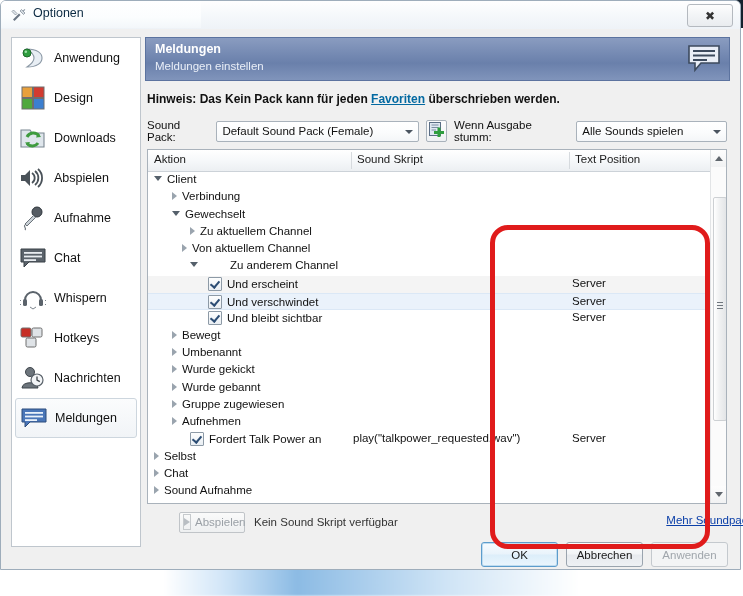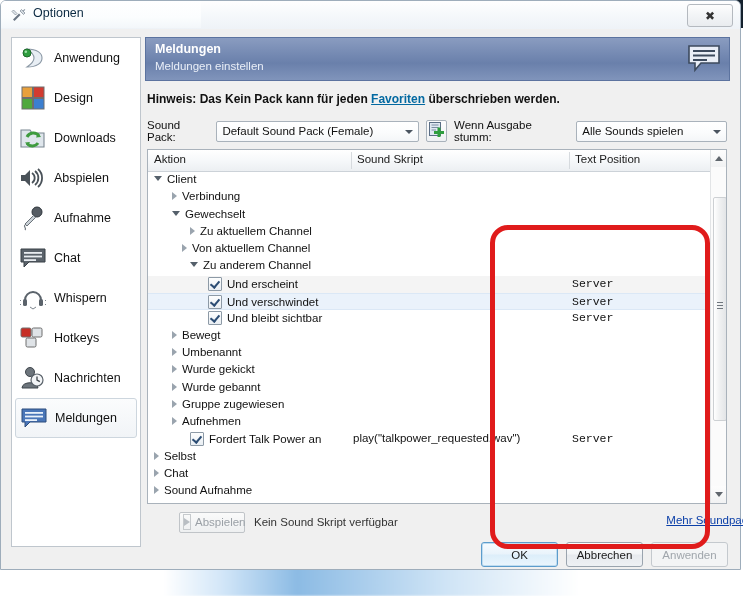--- a/index.html
+++ b/index.html
@@ -256,21 +256,21 @@
     border: solid #2c4d74;
     border-width: 0 2px 2px 0;
     transform: rotate(40deg);
   }
   .trow .skript {
     position: absolute; left: 205px; top: 1px;
     font-size: 11.5px; color: #111; white-space: nowrap;
   }
   .trow .textpos {
     position: absolute; left: 424px; top: 1px;
-    font-size: 11.5px; color: #111; font-family: Liberation Mono, monospace;
+    font-size: 11.5px; color: #111;
   }
 
   
   #vscroll {
     position: absolute; right: 0; top: 0;
     width: 16px; height: 353px;
     background: #fbfbfb;
     border-left: 1px solid #e2e4e6;
     box-sizing: border-box;
   }
@@ -592,21 +592,21 @@
                 <span>Zu aktuellem Channel</span>
               </div>
             </div>
             <div class="trow">
               <div class="aktion" style="left: 34px; align-items: center;">
                 <span class="twisty"></span>
                 <span>Von aktuellem Channel</span>
               </div>
             </div>
             <div class="trow">
-              <div class="aktion" style="left: 42px;">
+              <div class="aktion" style="left: 42px; gap: 27px;">
                 <span class="twisty open"></span>
                 <span>Zu anderem Channel</span>
               </div>
             </div>
             <div class="trow alt-gray">
               <div class="aktion" style="left: 60px;">
                 <span class="cb"></span>
                 <span>Und erscheint</span>
               </div>
               <div class="textpos">Server</div>

